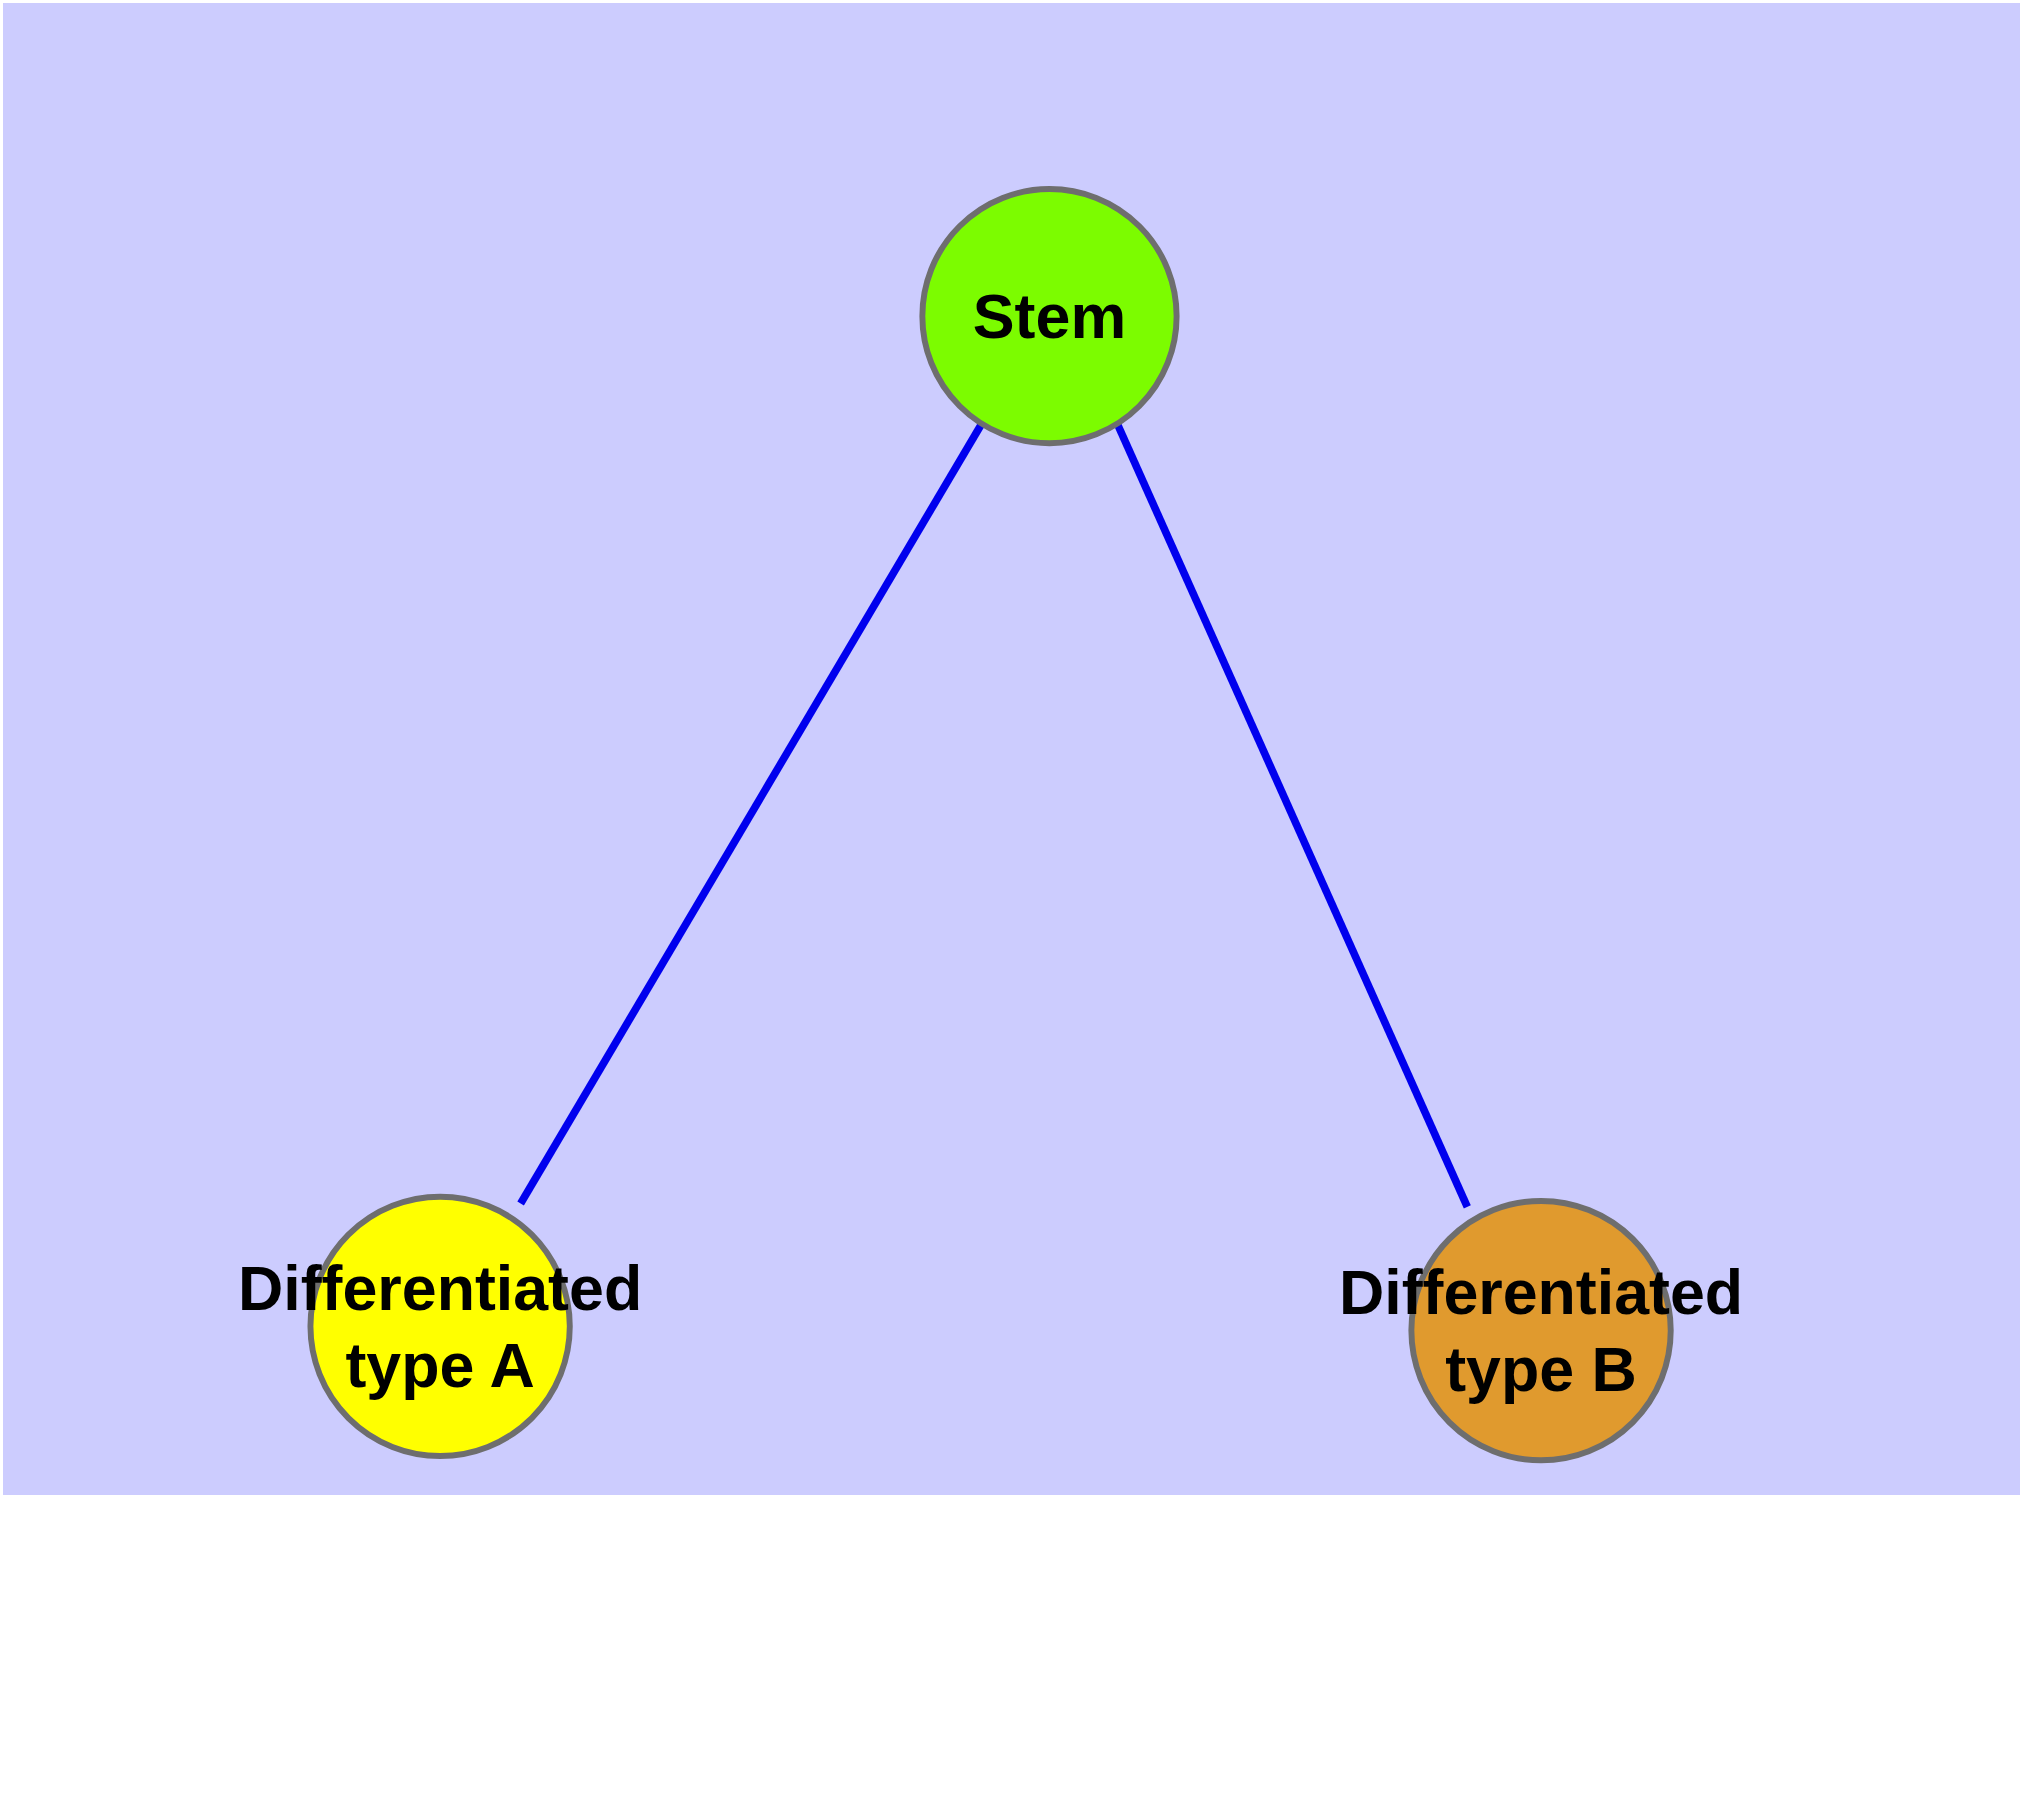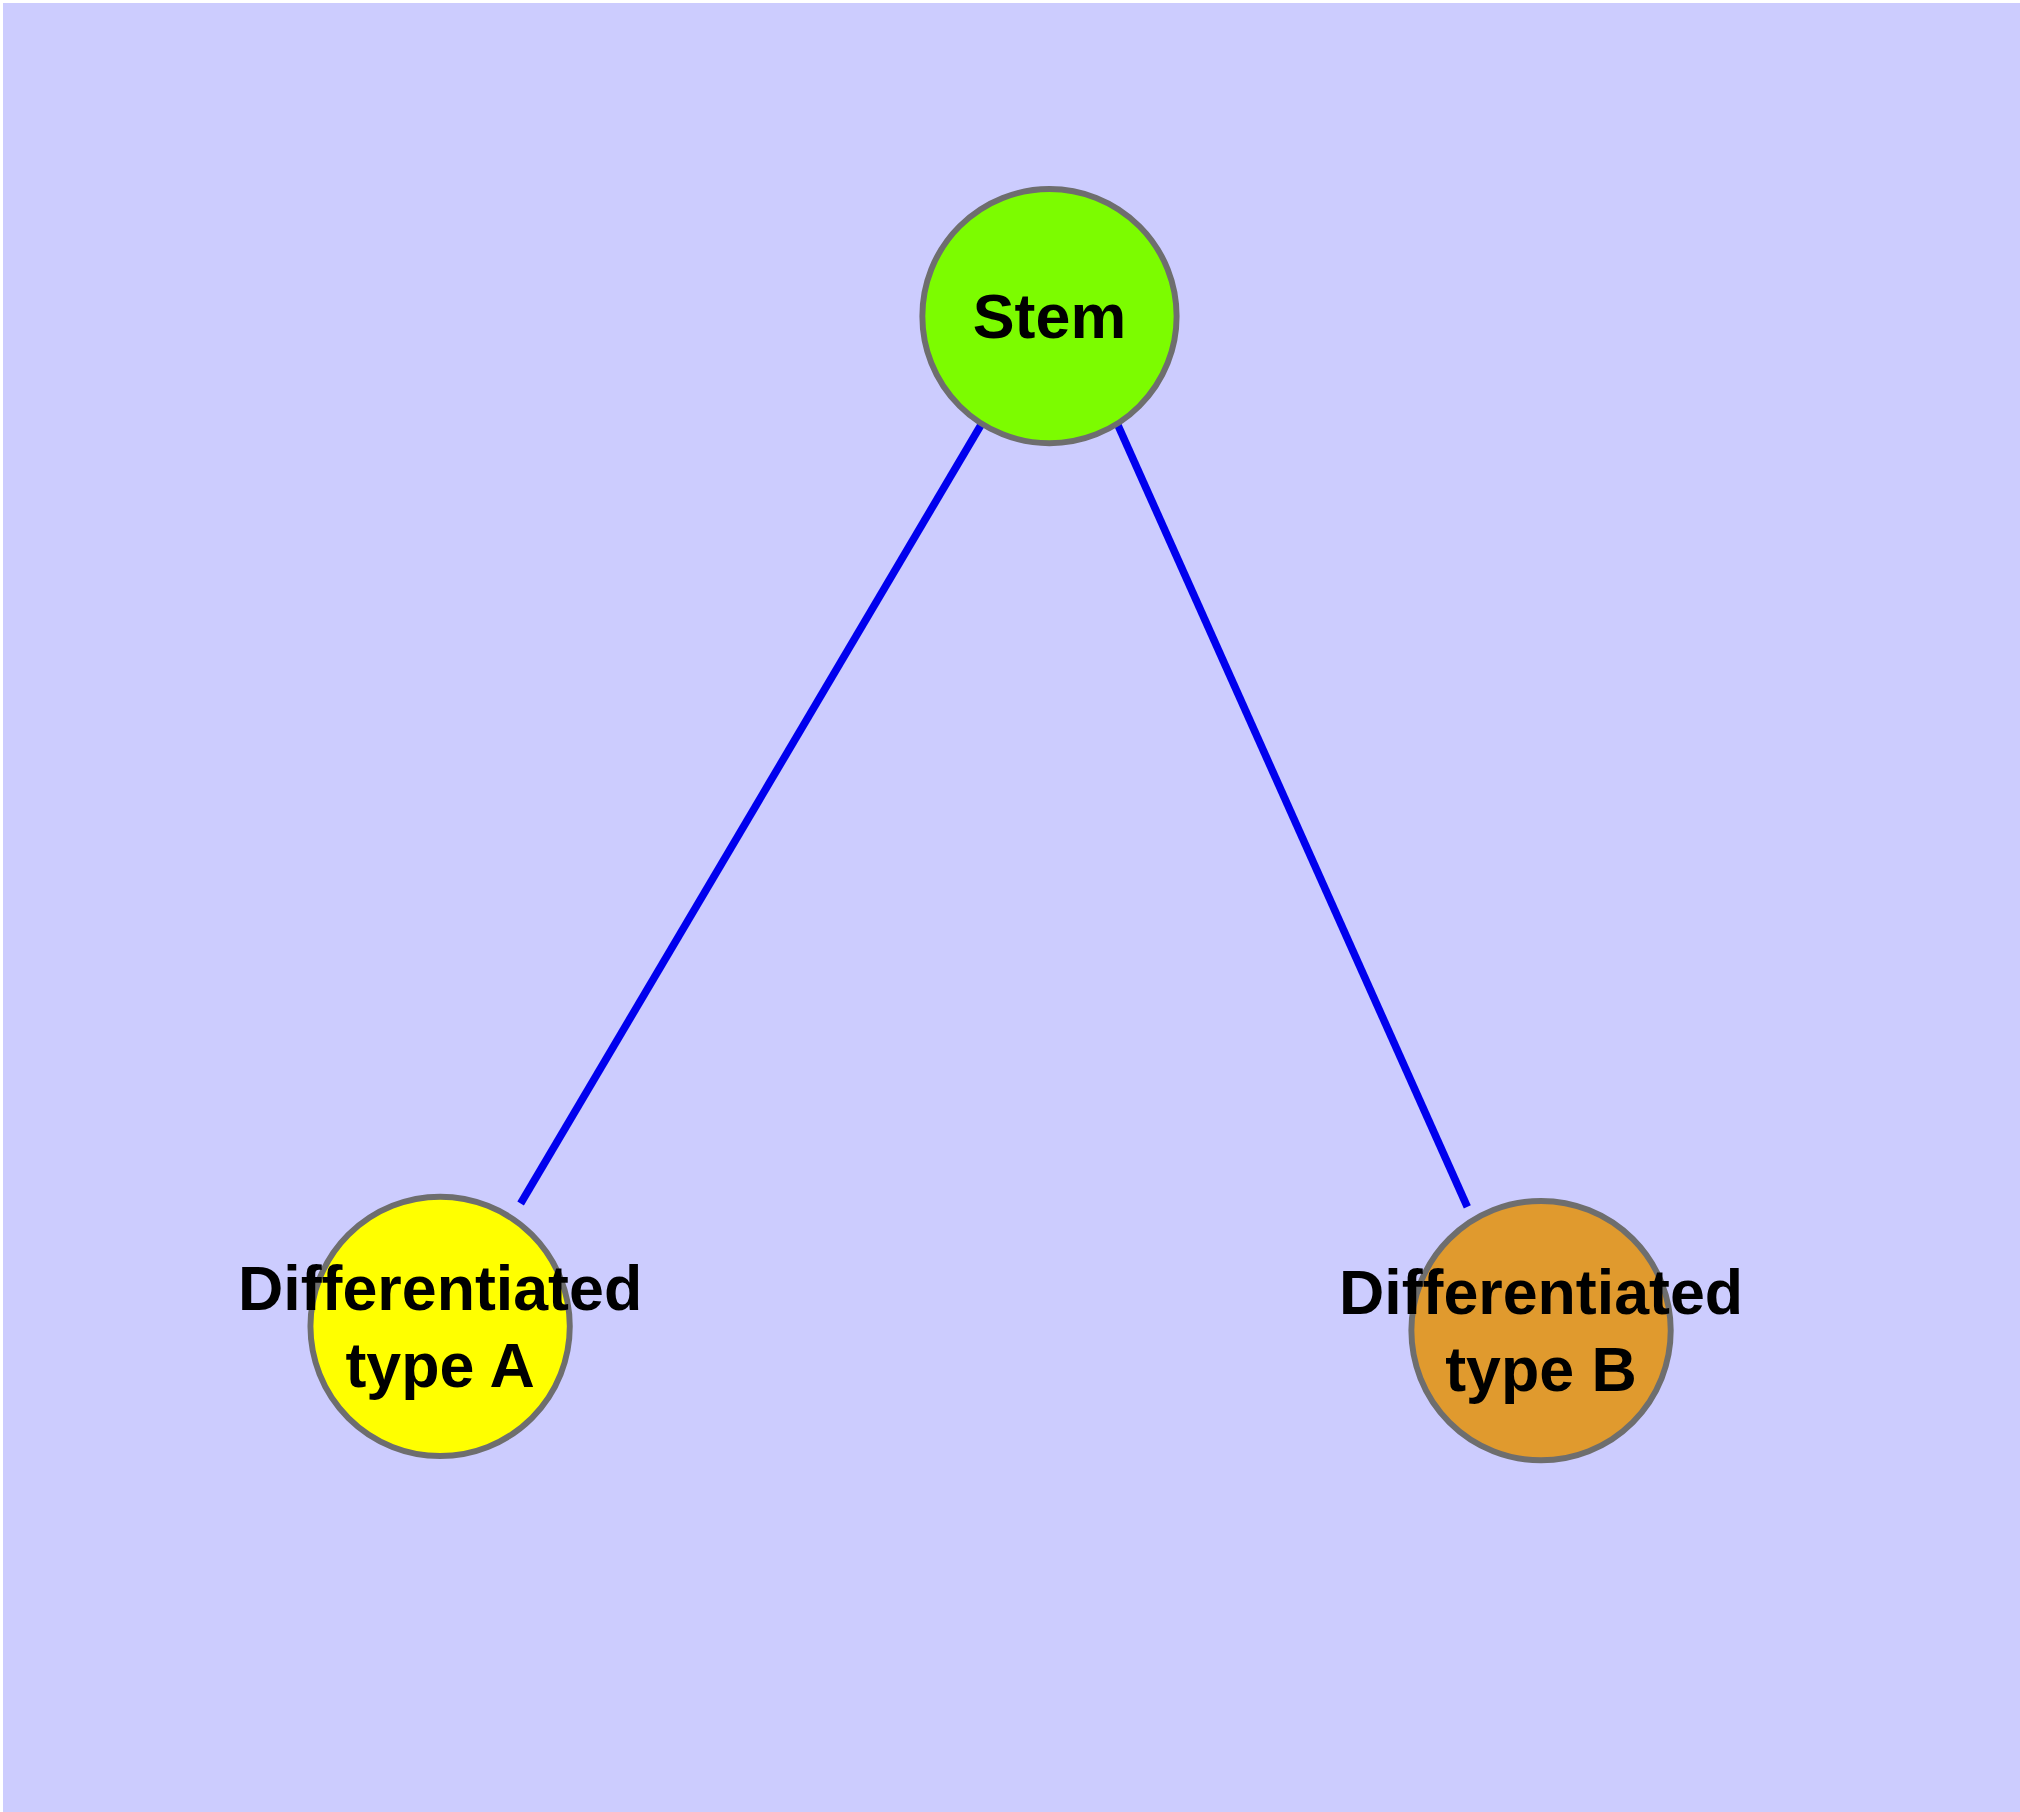--- a/index.html
+++ b/index.html
@@ -3,21 +3,21 @@
 <meta charset="utf-8">
 <style>
   html, body {
     margin: 0;
     padding: 0;
     background: #ffffff;
   }
   #canvas {
     position: relative;
     width: 2021px;
-    height: 1812px;
+    height: 1495px;
     background: #ffffff;
     overflow: hidden;
     font-family: "Liberation Sans", sans-serif;
   }
   #plot-bg {
     position: absolute;
     left: 2.5px;
     top: 2.5px;
     width: 2018px;
     height: 1810px;

